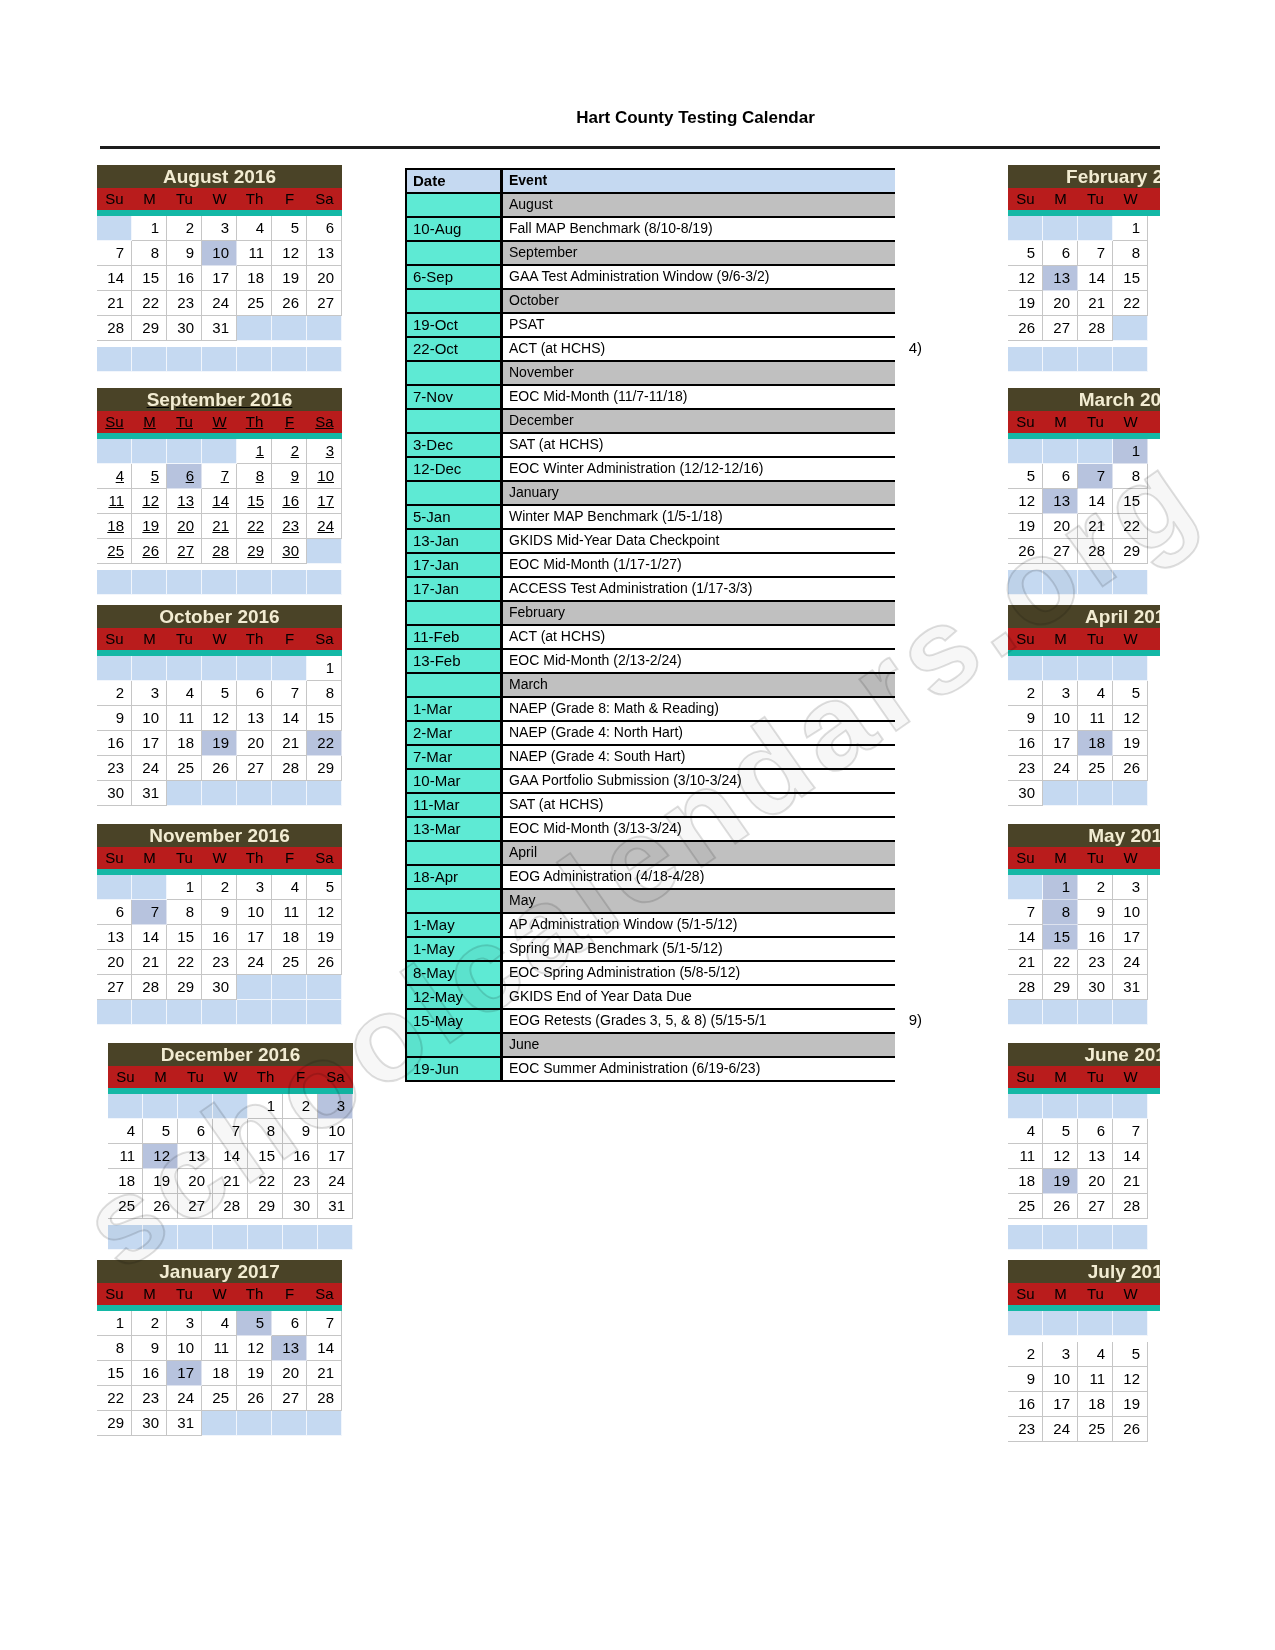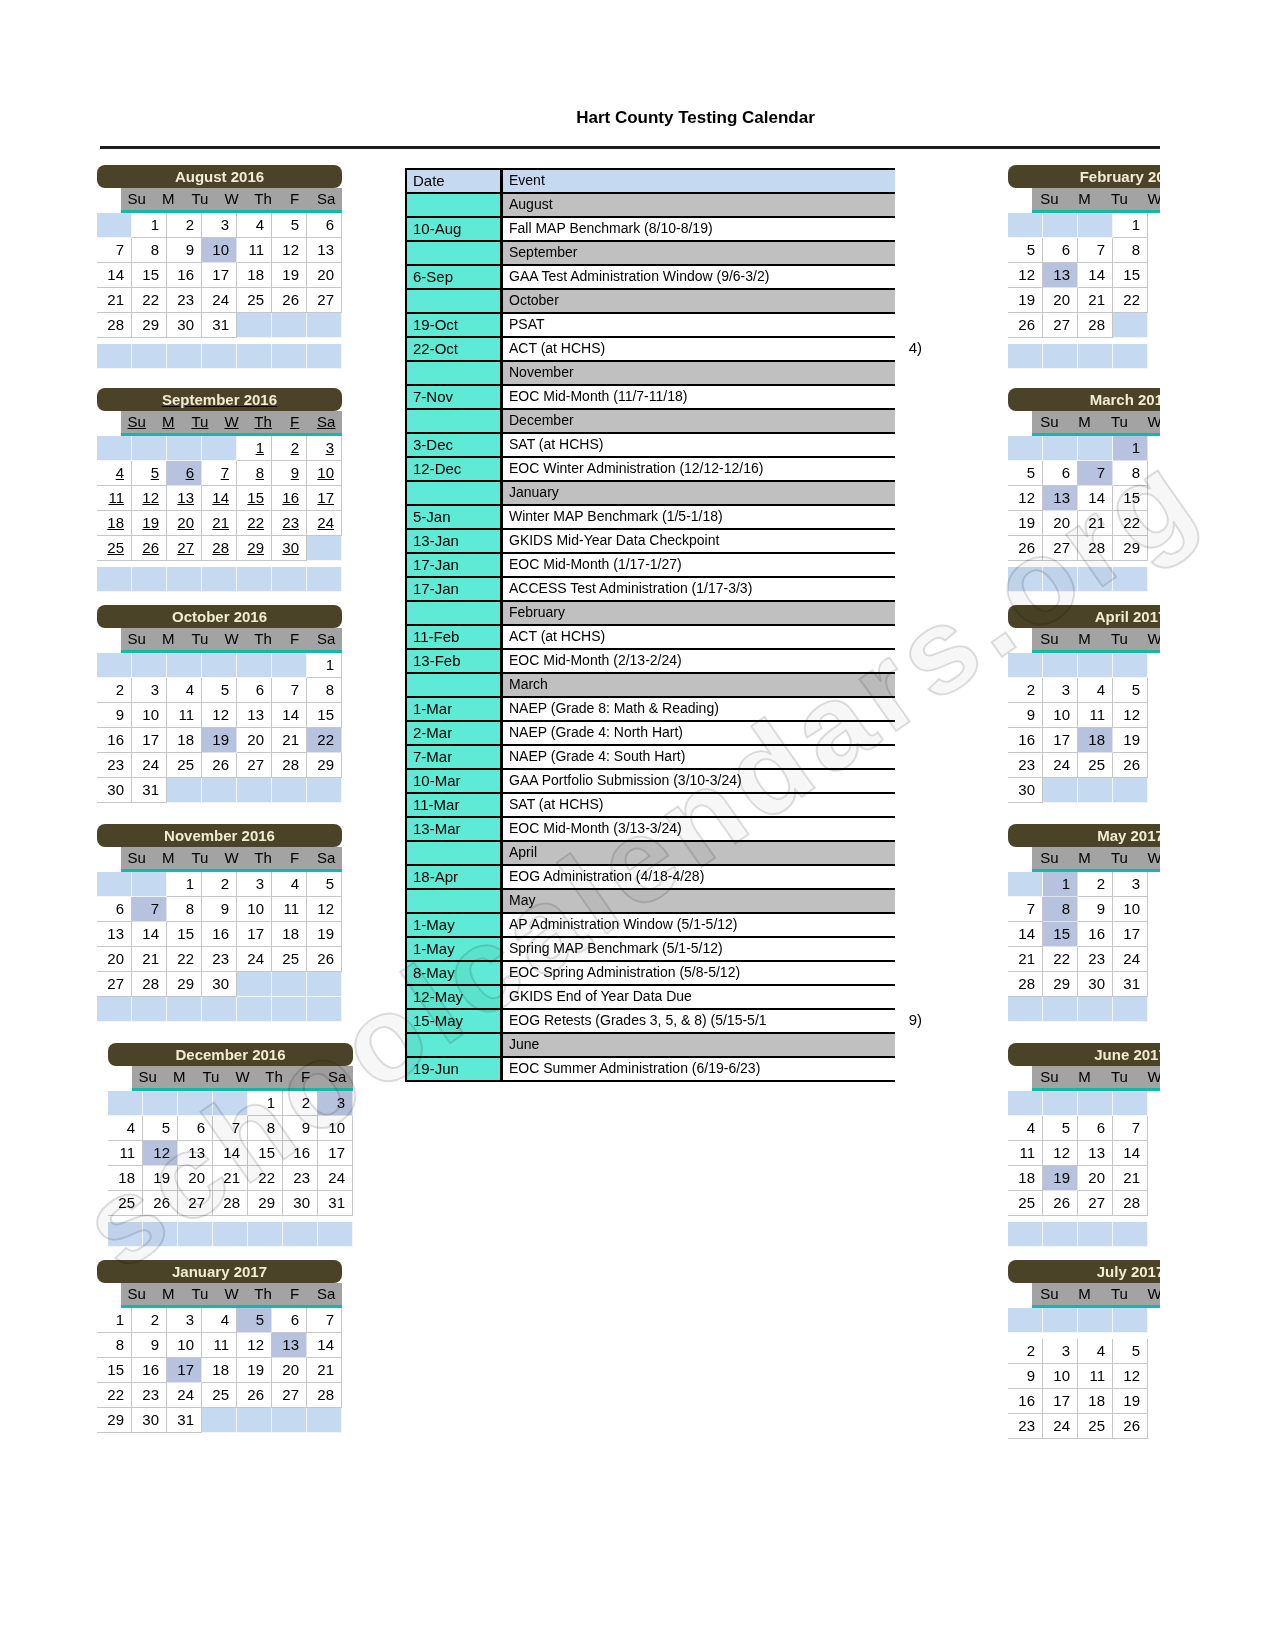--- a/index.html
+++ b/index.html
@@ -15,40 +15,40 @@
   
   .watermark{position:absolute;left:-160px;top:790px;width:1600px;text-align:center;
     transform:rotate(-35deg);font-size:120px;font-weight:bold;letter-spacing:8px;
     color:rgba(0,0,0,0.03);-webkit-text-stroke:2px rgba(0,0,0,0.13);
     pointer-events:none;z-index:50;white-space:nowrap;}
   
   .cal{position:absolute;width:245px;}
   .cal.clip{width:152px;overflow:hidden;}
   .cal-inner{width:245px;}
   .cal-title{height:23px;line-height:23px;background:#4a4327;color:#f2ecd2;
-    font-weight:bold;font-size:15px;text-align:center;border-radius:8px;}
-  .cal-week{display:flex;height:22px;background:#a3a3a3;border-bottom:3px solid #14b8a6;margin-left:24px;}
+    font-weight:bold;font-size:19px;text-align:center;}
+  .cal-week{display:flex;height:22px;background:#b91c1c;border-bottom:6px solid #14b8a6;}
   .cal-wd{width:35px;text-align:center;font-size:15px;line-height:22px;}
   .cal-row{display:flex;height:25px;}
   .cal-cell{box-sizing:border-box;width:35px;height:25px;background:#fff;
     border-right:1px solid #c6c6c6;border-bottom:1px solid #c6c6c6;
     font-size:15px;line-height:24px;text-align:right;padding-right:7px;}
   .cal-cell.blank{background:#c5d9f1;border-color:#f2f6fc;}
   .cal-cell.hl{background:#b7c3de;border-color:#dde2ee;}
   .cal-gap{height:6px;background:#fff;}
   
   #events{position:absolute;left:405px;top:168px;width:490px;box-sizing:border-box;
     border-top:2px solid #000;border-left:2px solid #000;background:#fff;}
   .erow{display:flex;height:22px;border-bottom:2px solid #000;position:relative;}
   .ecell-date{box-sizing:border-box;width:93px;font-size:15px;line-height:21px;
     padding-left:6px;background:#5eead4;white-space:nowrap;}
   .ecell-event{box-sizing:border-box;flex:1;border-left:3px solid #000;font-size:14px;
     line-height:21px;padding-left:6px;white-space:nowrap;overflow:hidden;background:#fff;}
   .erow.month .ecell-event{background:#c0c0c0;font-weight:normal;}
-  .erow.header .ecell-date,.erow.header .ecell-event{background:#c5d9f1;font-weight:normal;}
+  .erow.header .ecell-date,.erow.header .ecell-event{background:#c5d9f1;font-weight:bold;}
   .overflow-note{position:absolute;right:-27px;top:1px;font-size:15px;background:transparent;}
 </style>
 </head>
 <body>
 
 <div class="page-title">Hart County Testing Calendar</div>
 <div class="page-subtitle">2016-2017</div>
 <div class="top-rule"></div>
 
 <div class="watermark">schoolcalendars.org</div>

